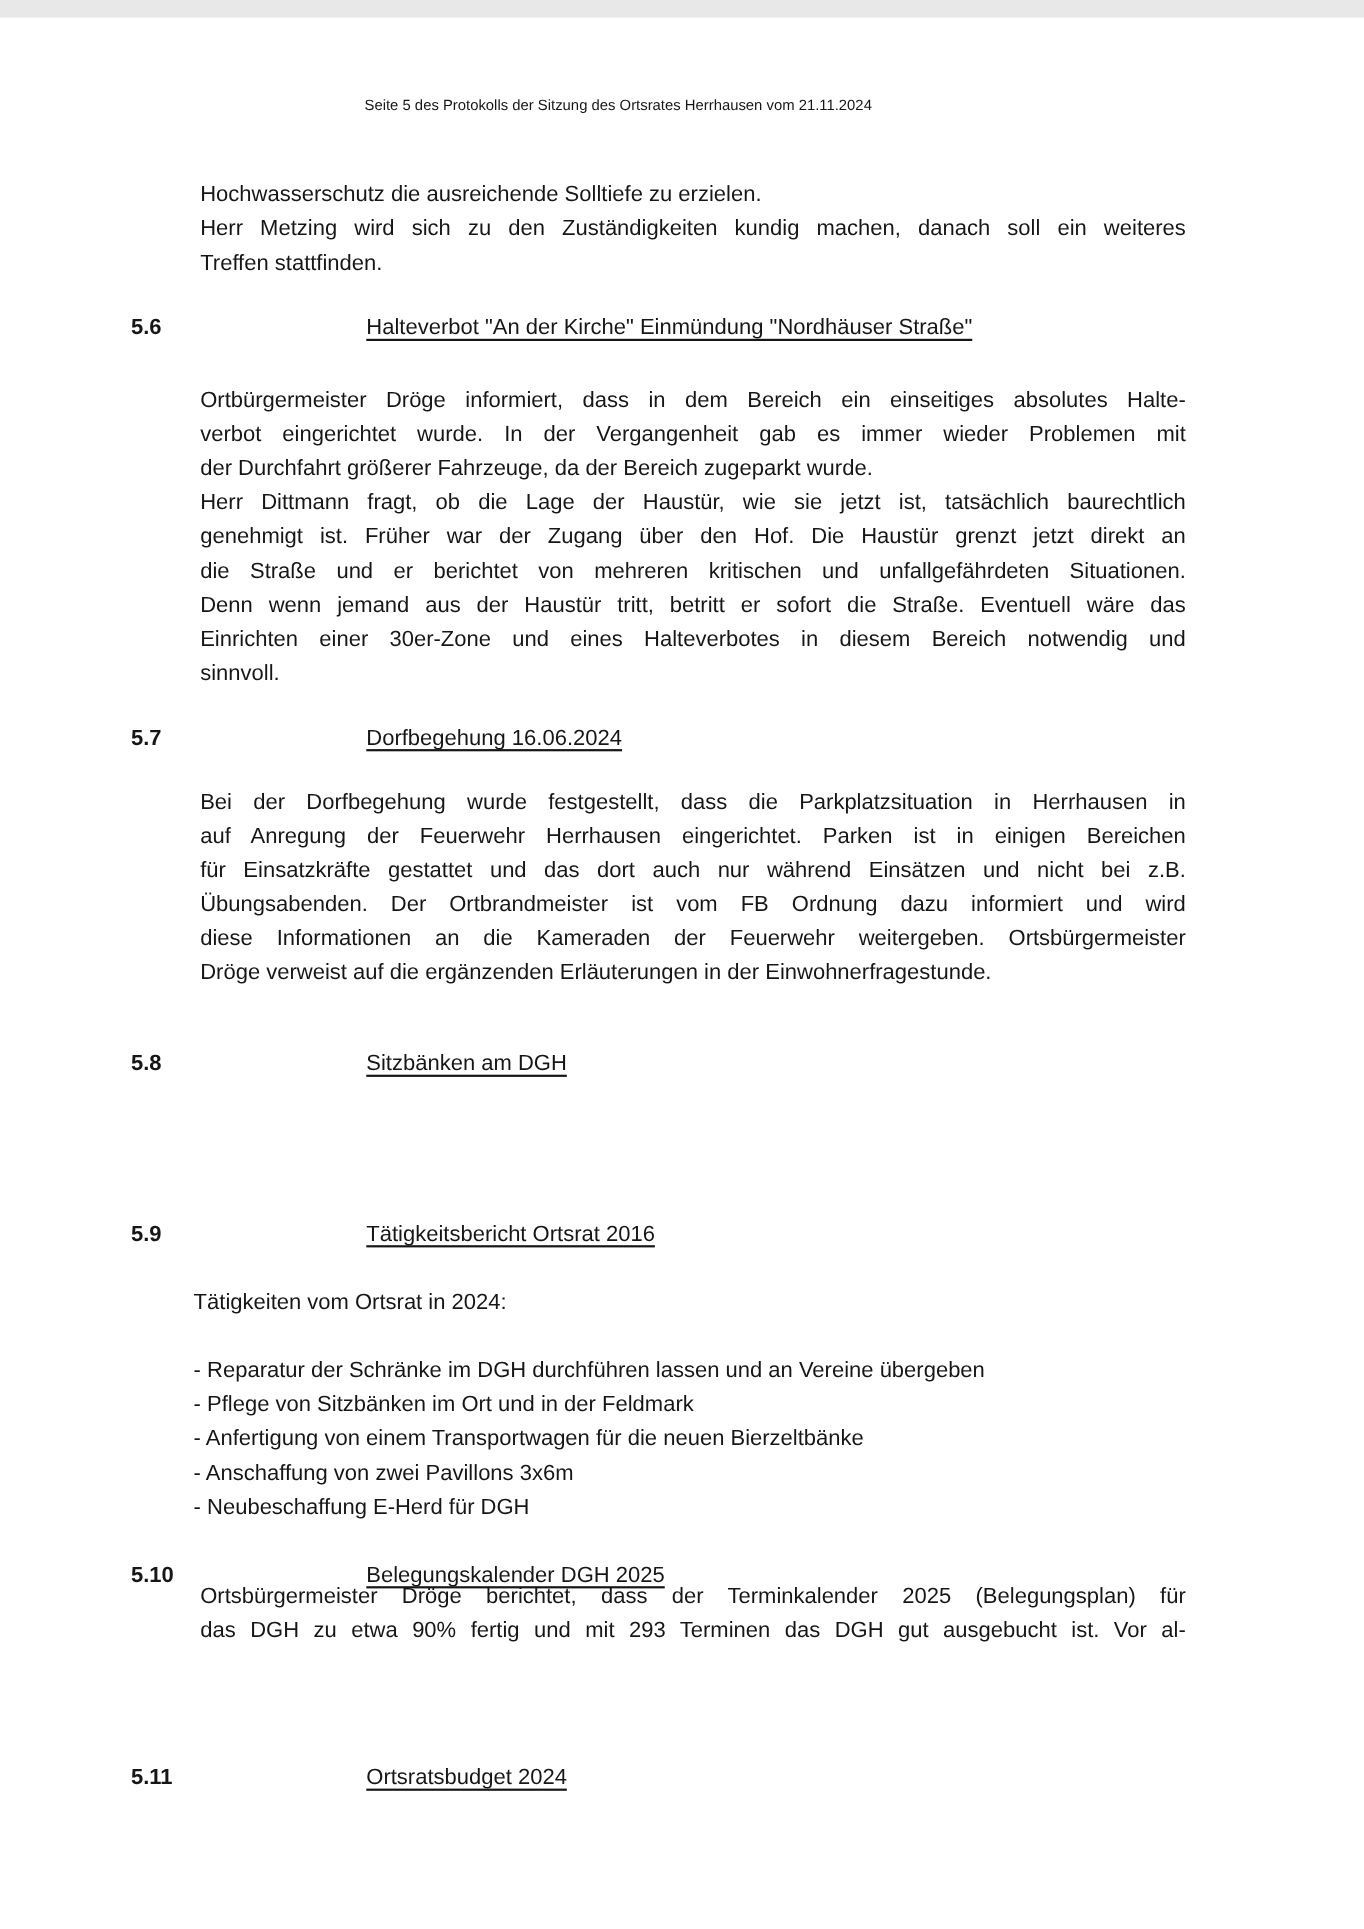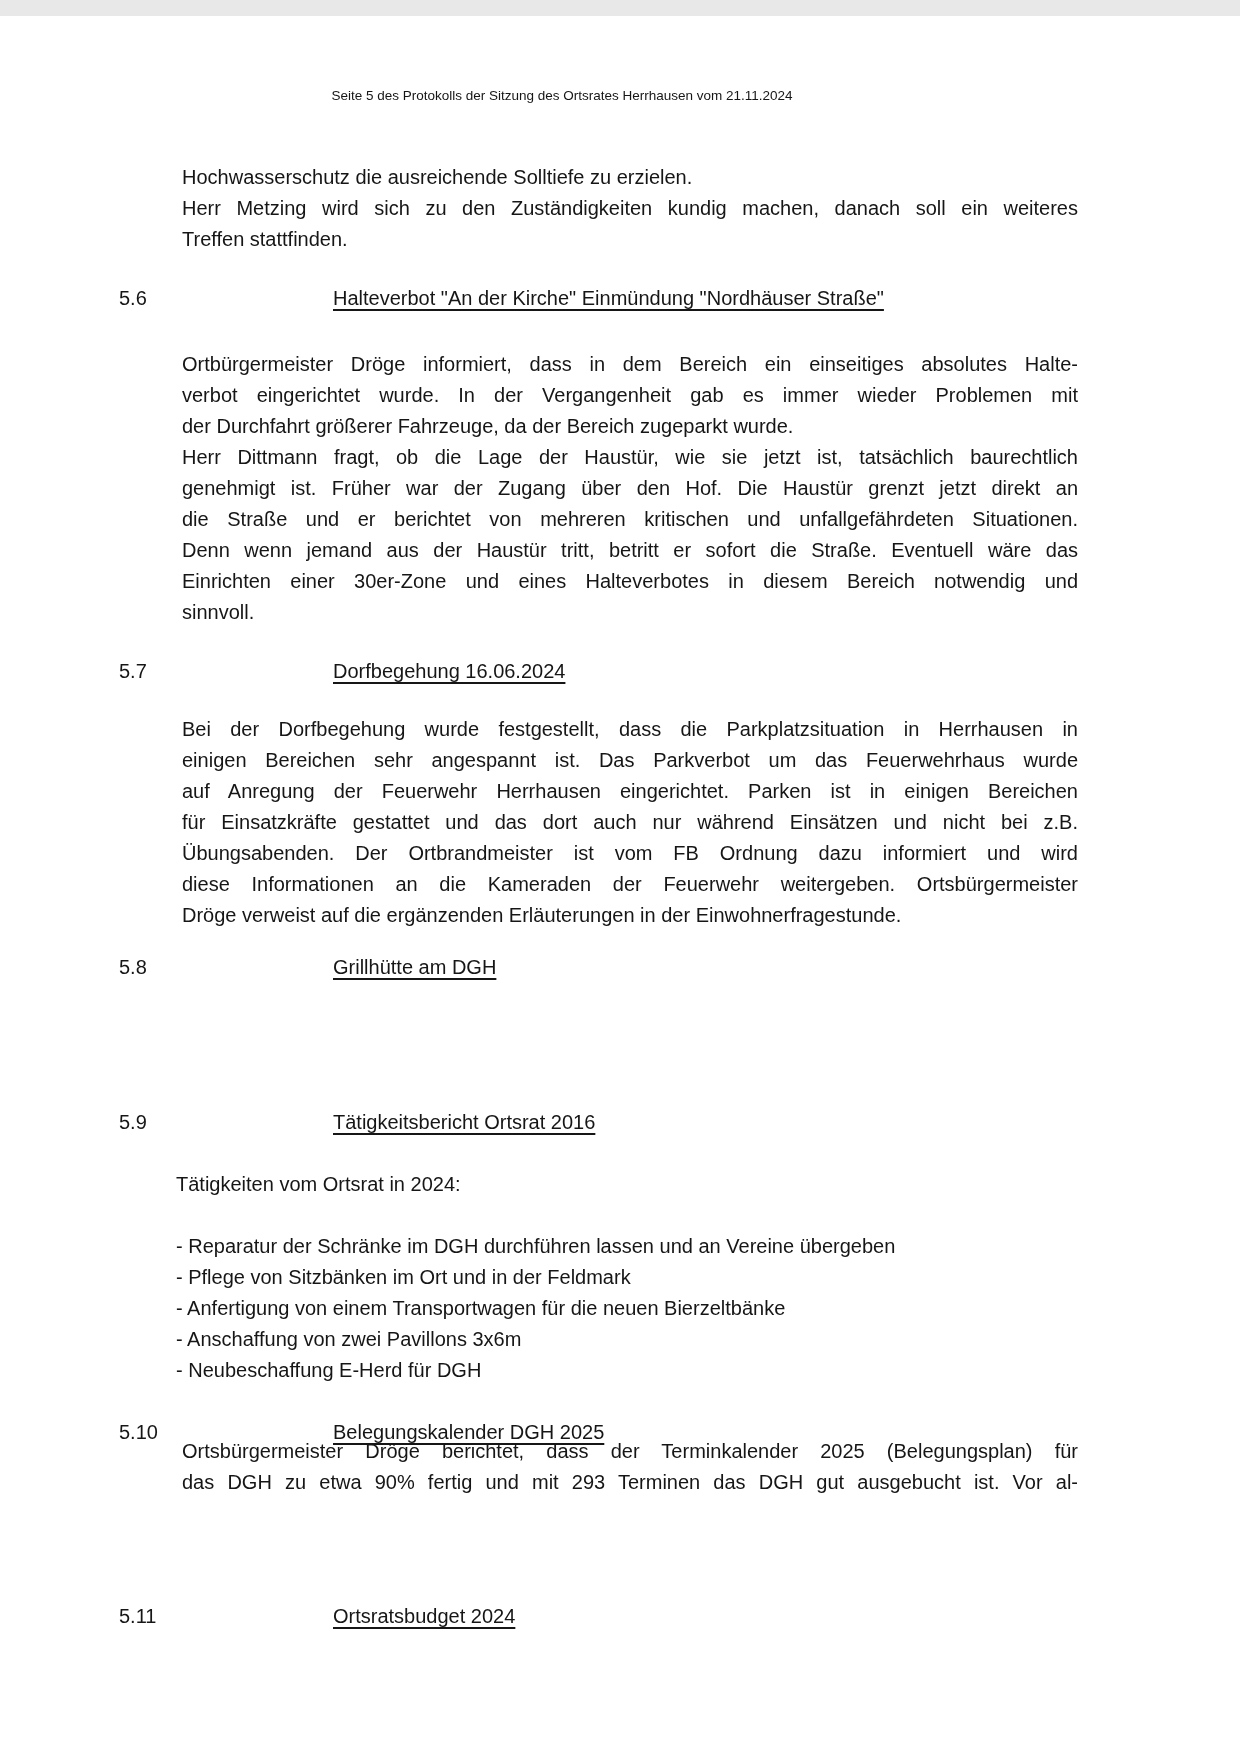--- a/index.html
+++ b/index.html
@@ -37,21 +37,21 @@
     text-align-last:justify;
   }
   .sec{
     position:absolute;
     left:0;
     width:1240px;
     height:31px;
     font-size:20px;
     line-height:31px;
   }
-  .sec .num{position:absolute;left:119px;}
+  .sec .num{position:absolute;left:119px;font-weight:bold;}
   .sec .title{
     position:absolute;
     left:333px;
     white-space:nowrap;
     text-decoration:underline;
     text-decoration-thickness:1.5px;
     text-underline-offset:4px;
   }
   .subheading{
     position:absolute;
@@ -107,32 +107,31 @@
       </div>
     </div>
 
   <div class="sec" style="top:640px">
     <span class="num">5.7</span>
     <span class="title">Dorfbegehung 16.06.2024</span>
   </div>
   <div class="textblock" style="top:698px">
       <div class="para">
         <div class="ln full">Bei der Dorfbegehung wurde festgestellt, dass die Parkplatzsituation in Herrhausen in</div>
-        <div class="ln full">einigen Bereichen sehr angespannt ist. Das Parkverbot um das Feuerwehrhaus wurde</div>
         <div class="ln full">auf Anregung der Feuerwehr Herrhausen eingerichtet. Parken ist in einigen Bereichen</div>
         <div class="ln full">für Einsatzkräfte gestattet und das dort auch nur während Einsätzen und nicht bei z.B.</div>
         <div class="ln full">Übungsabenden. Der Ortbrandmeister ist vom FB Ordnung dazu informiert und wird</div>
         <div class="ln full">diese Informationen an die Kameraden der Feuerwehr weitergeben. Ortsbürgermeister</div>
         <div class="ln">Dröge verweist auf die ergänzenden Erläuterungen in der Einwohnerfragestunde.</div>
       </div>
     </div>
 
   <div class="sec" style="top:936px">
     <span class="num">5.8</span>
-    <span class="title">Grillhütte am DGH</span>
+    <span class="title">Sitzbänken am DGH</span>
   </div>
 
   <div class="sec" style="top:1091px">
     <span class="num">5.9</span>
     <span class="title">Tätigkeitsbericht Ortsrat 2016</span>
   </div>
   <div class="subheading" style="top:1153px">Tätigkeiten vom Ortsrat in 2024:</div>
   <div class="list" style="top:1215px">- Reparatur der Schränke im DGH durchführen lassen und an Vereine übergeben
 - Pflege von Sitzbänken im Ort und in der Feldmark
 - Anfertigung von einem Transportwagen für die neuen Bierzeltbänke

